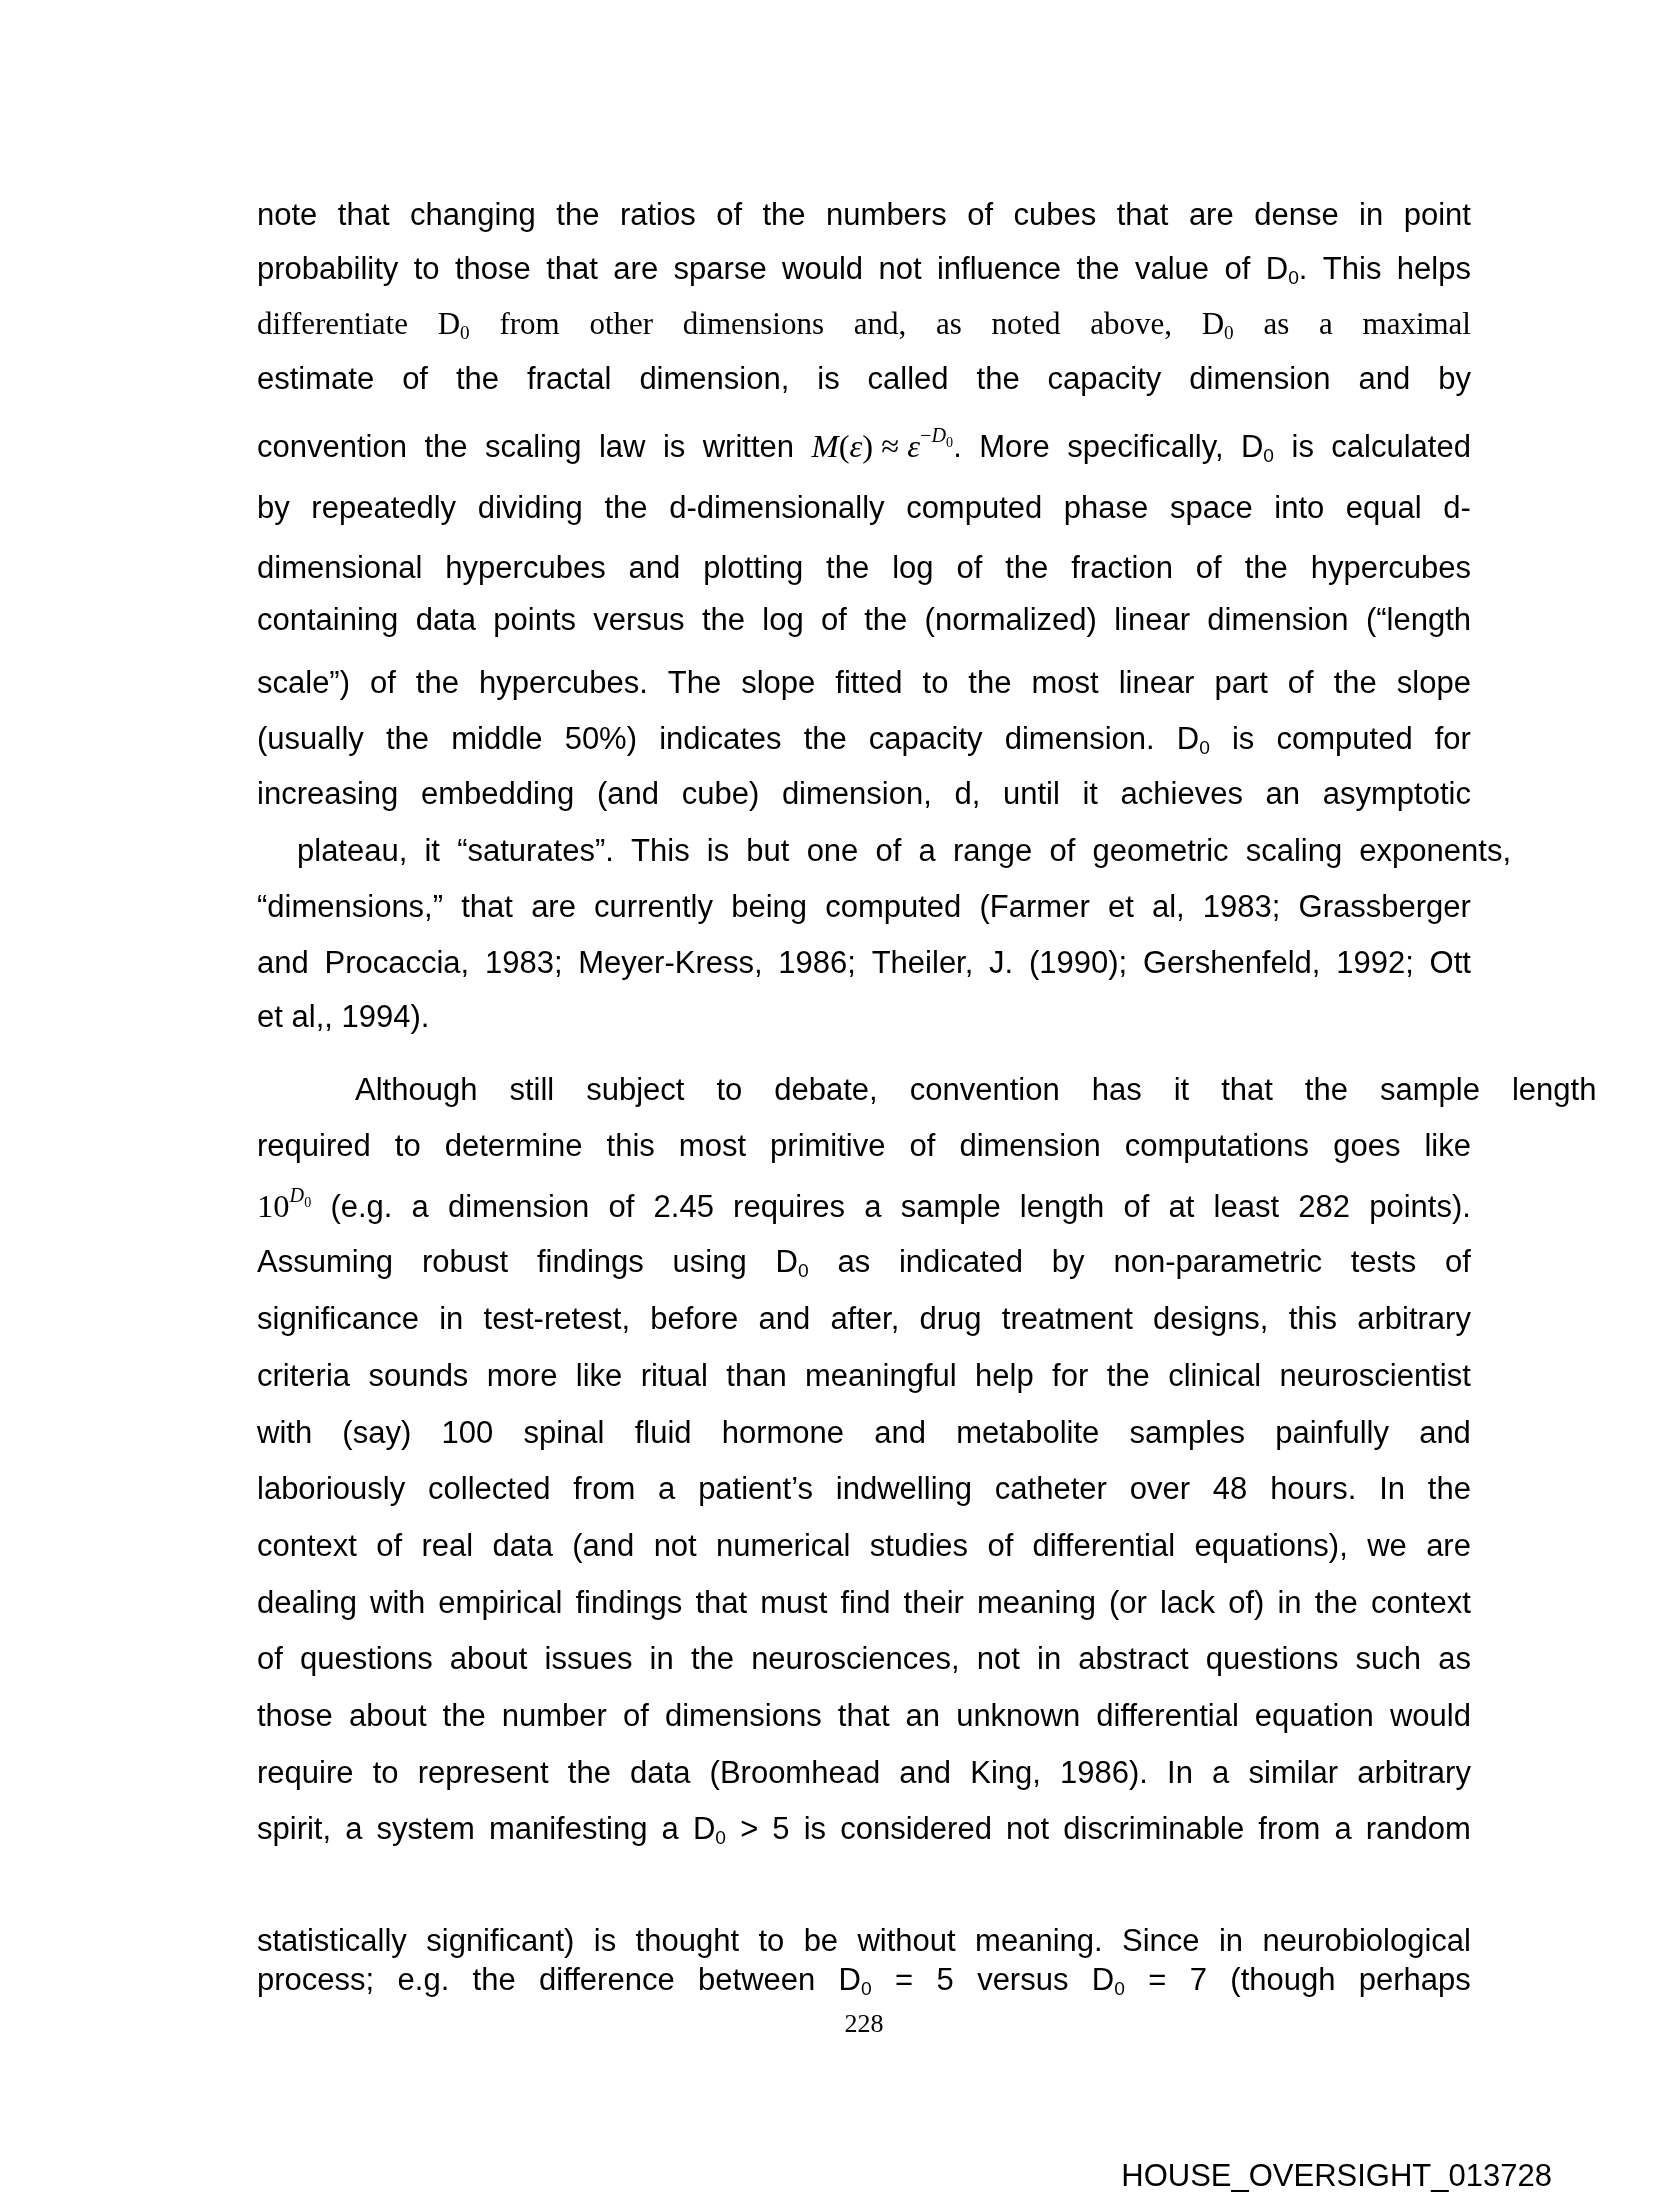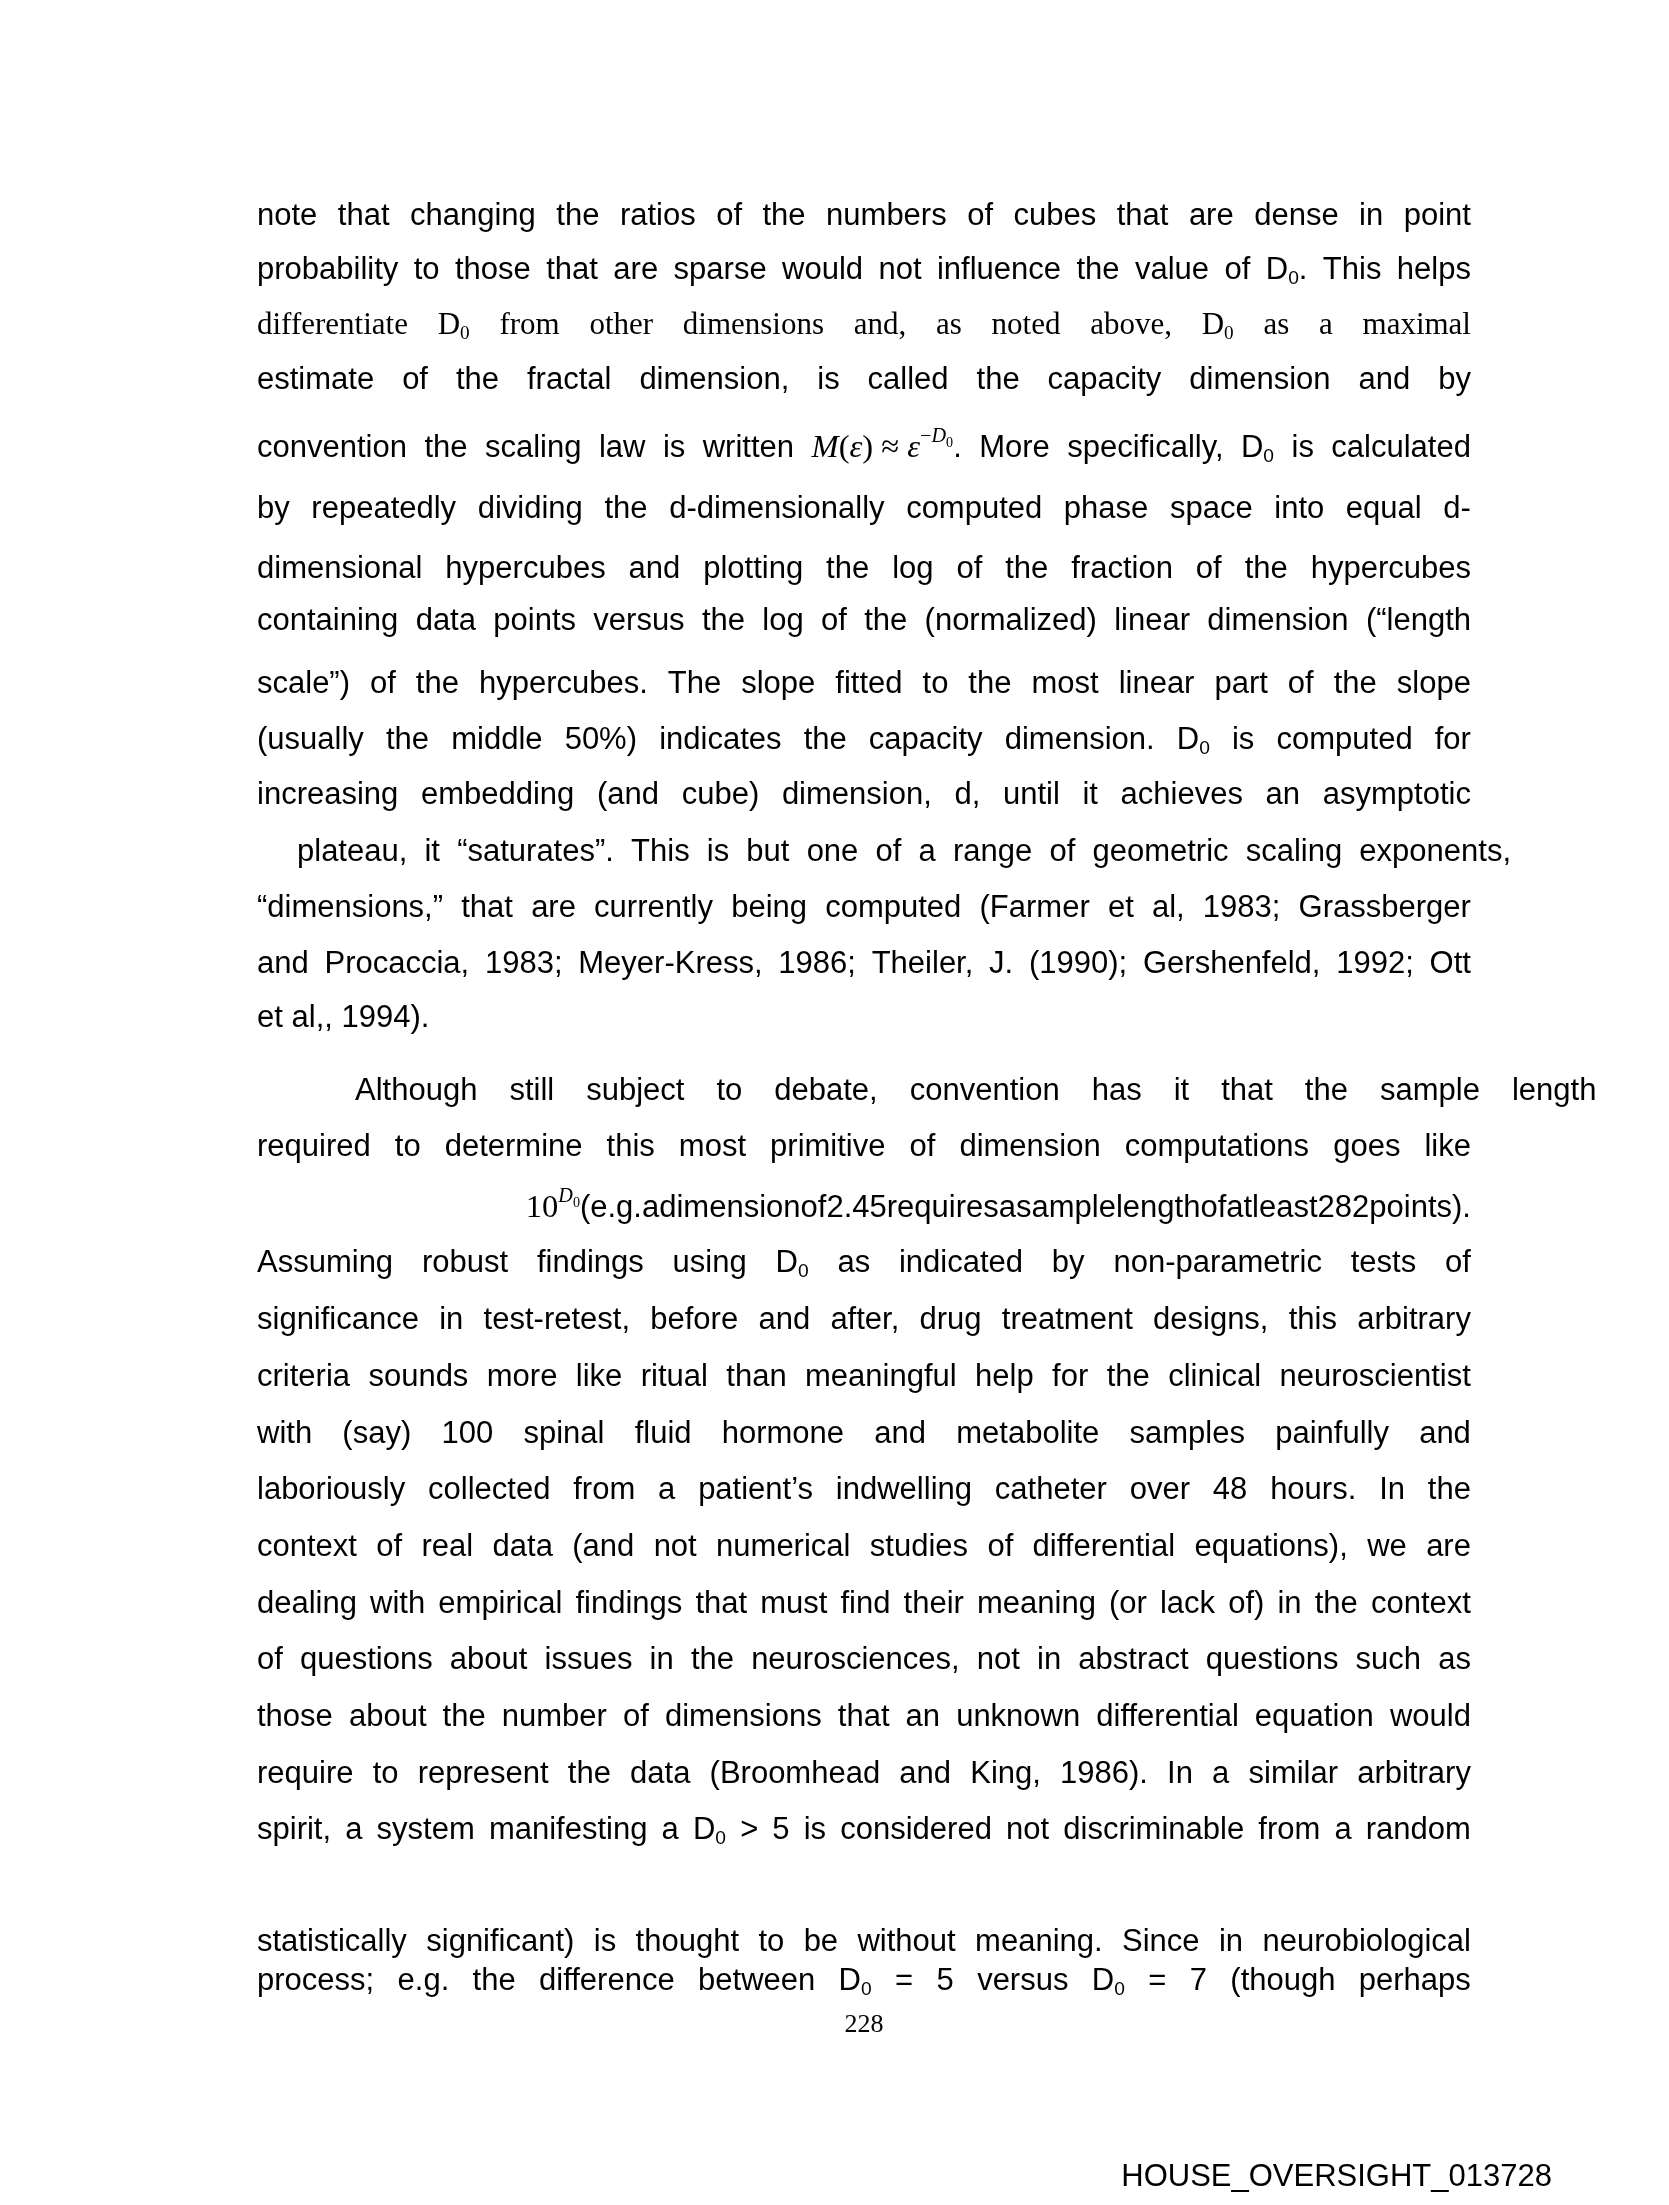--- a/index.html
+++ b/index.html
@@ -75,21 +75,21 @@
   .p1 .line:nth-child(10) { top: 723px; text-align: center; }
   .p1 .line:nth-child(11) { top: 778px; }
   .p1 .line:nth-child(12) { top: 835px; margin-left: 40px; }
   .p1 .line:nth-child(13) { top: 891px; }
   .p1 .line:nth-child(14) { top: 947px; }
   .p1 .line:nth-child(15) { top: 1001px; }
 
   
   .p2 .line:nth-child(1)  { top: 1074px; }
   .p2 .line:nth-child(2)  { top: 1130px; }
-  .p2 .line:nth-child(3)  { top: 1191px; justify-content: flex-end; }
+  .p2 .line:nth-child(3)  { top: 1191px; }
   .p2 .line:nth-child(4)  { top: 1246px; }
   .p2 .line:nth-child(5)  { top: 1303px; }
   .p2 .line:nth-child(6)  { top: 1360px; }
   .p2 .line:nth-child(7)  { top: 1417px; }
   .p2 .line:nth-child(8)  { top: 1473px; }
   .p2 .line:nth-child(9)  { top: 1530px; }
   .p2 .line:nth-child(10) { top: 1587px; }
   .p2 .line:nth-child(11) { top: 1643px; }
   .p2 .line:nth-child(12) { top: 1700px; }
   .p2 .line:nth-child(13) { top: 1757px; }

